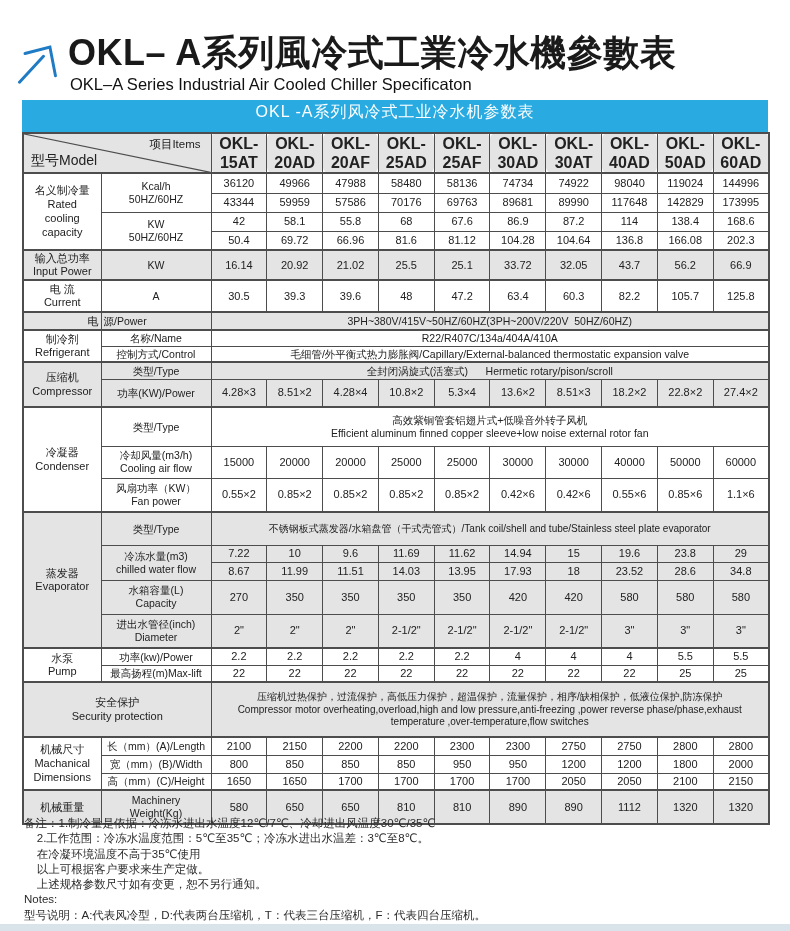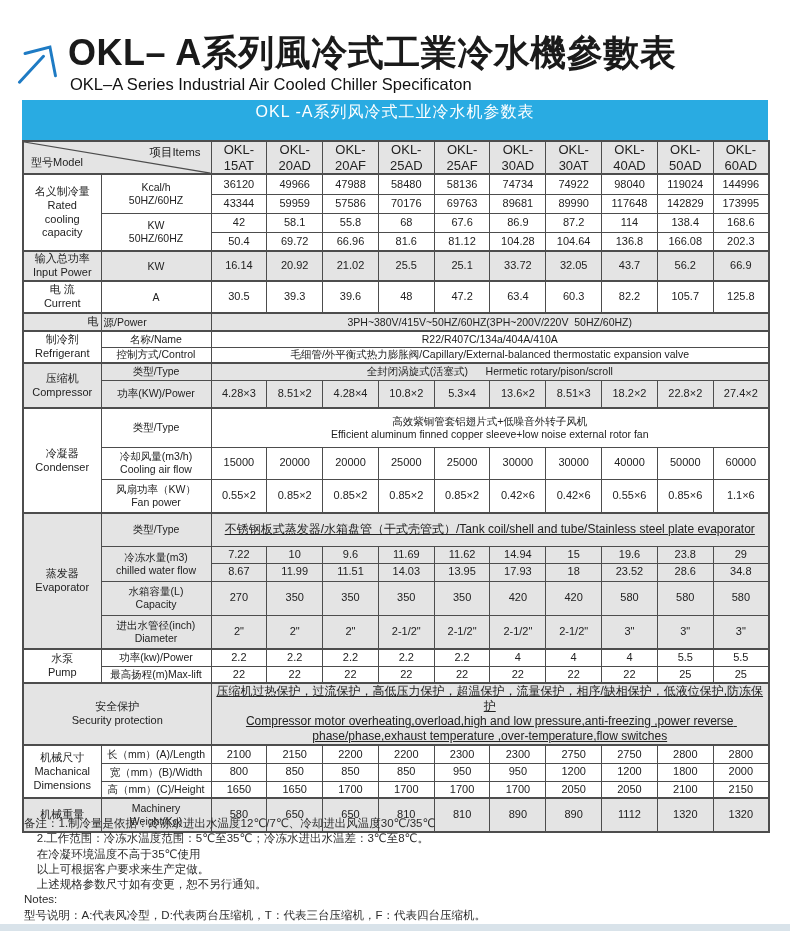--- a/index.html
+++ b/index.html
@@ -11,41 +11,41 @@
     width:790px;height:931px;position:relative;overflow:hidden;background:#fff;
     font-family:"Liberation Sans","DejaVu Sans",sans-serif;color:#1a1a1a;
   }
   .page-header{position:absolute;top:32px;left:13px;display:flex;align-items:flex-start;gap:7px;}
   .logo{width:48px;height:48px;flex:0 0 auto;margin-top:4px;}
   .titles h1{margin:0;font-size:36px;font-weight:600;line-height:1.15;letter-spacing:.5px;}
   .titles h2{margin:2px 0 0 2px;font-size:16.5px;font-weight:500;line-height:1.2;color:#111;}
 
   .table-wrap{position:absolute;left:22px;top:100px;width:746px;}
   .table-title{
-    background:var(--accent);color:#fff;height:40px;line-height:24px;
+    background:var(--accent);color:#fff;height:32px;line-height:24px;
     text-align:center;font-size:16px;letter-spacing:1px;
   }
   table.spec{border-collapse:collapse;table-layout:fixed;width:746px;border:2px solid var(--border);}
   .c-cat{width:78px;} .c-item{width:110px;} .c-m{width:55.8px;}
   td{
     border:1px solid var(--border);text-align:center;vertical-align:middle;
     font-size:11px;line-height:1.25;padding:0 2px;overflow:hidden;color:#222;
   }
   tr.sec td{border-top-width:2px;}
   td.g{background:var(--gray);} td.w{background:#fff;}
-  td.model{font-size:13px;line-height:1.2;font-weight:400;}
+  td.model{font-size:16px;line-height:1.2;font-weight:700;border-radius:6px;}
   td.label{font-size:11px;}
   td.item{font-size:10.5px;}
   td.val{font-size:11px;}
   td.span{font-size:10.5px;white-space:pre-wrap;}
-  td.sm{font-size:12px;text-decoration:underline;}
+  td.sm{font-size:10px;}
   td.corner{position:relative;padding:0;}
   .diag{position:absolute;inset:0;width:100%;height:100%;display:block;}
   .diag line{stroke:var(--border);stroke-width:1.2;vector-effect:non-scaling-stroke;}
-  .c-bl{position:absolute;left:7px;bottom:3px;font-size:11px;}
+  .c-bl{position:absolute;left:7px;bottom:3px;font-size:14px;}
   .c-tr{position:absolute;right:10px;top:3px;font-size:11.5px;}
 
   .notes{position:absolute;left:24px;top:816px;width:744px;font-size:11.5px;line-height:1.33;color:#2b2b2b;white-space:pre-wrap;}
   .footer-bar{position:absolute;left:0;bottom:0;width:790px;height:7px;background:var(--footer);}
 </style>
 </head>
 <body>
 
 <div class="page">
 

